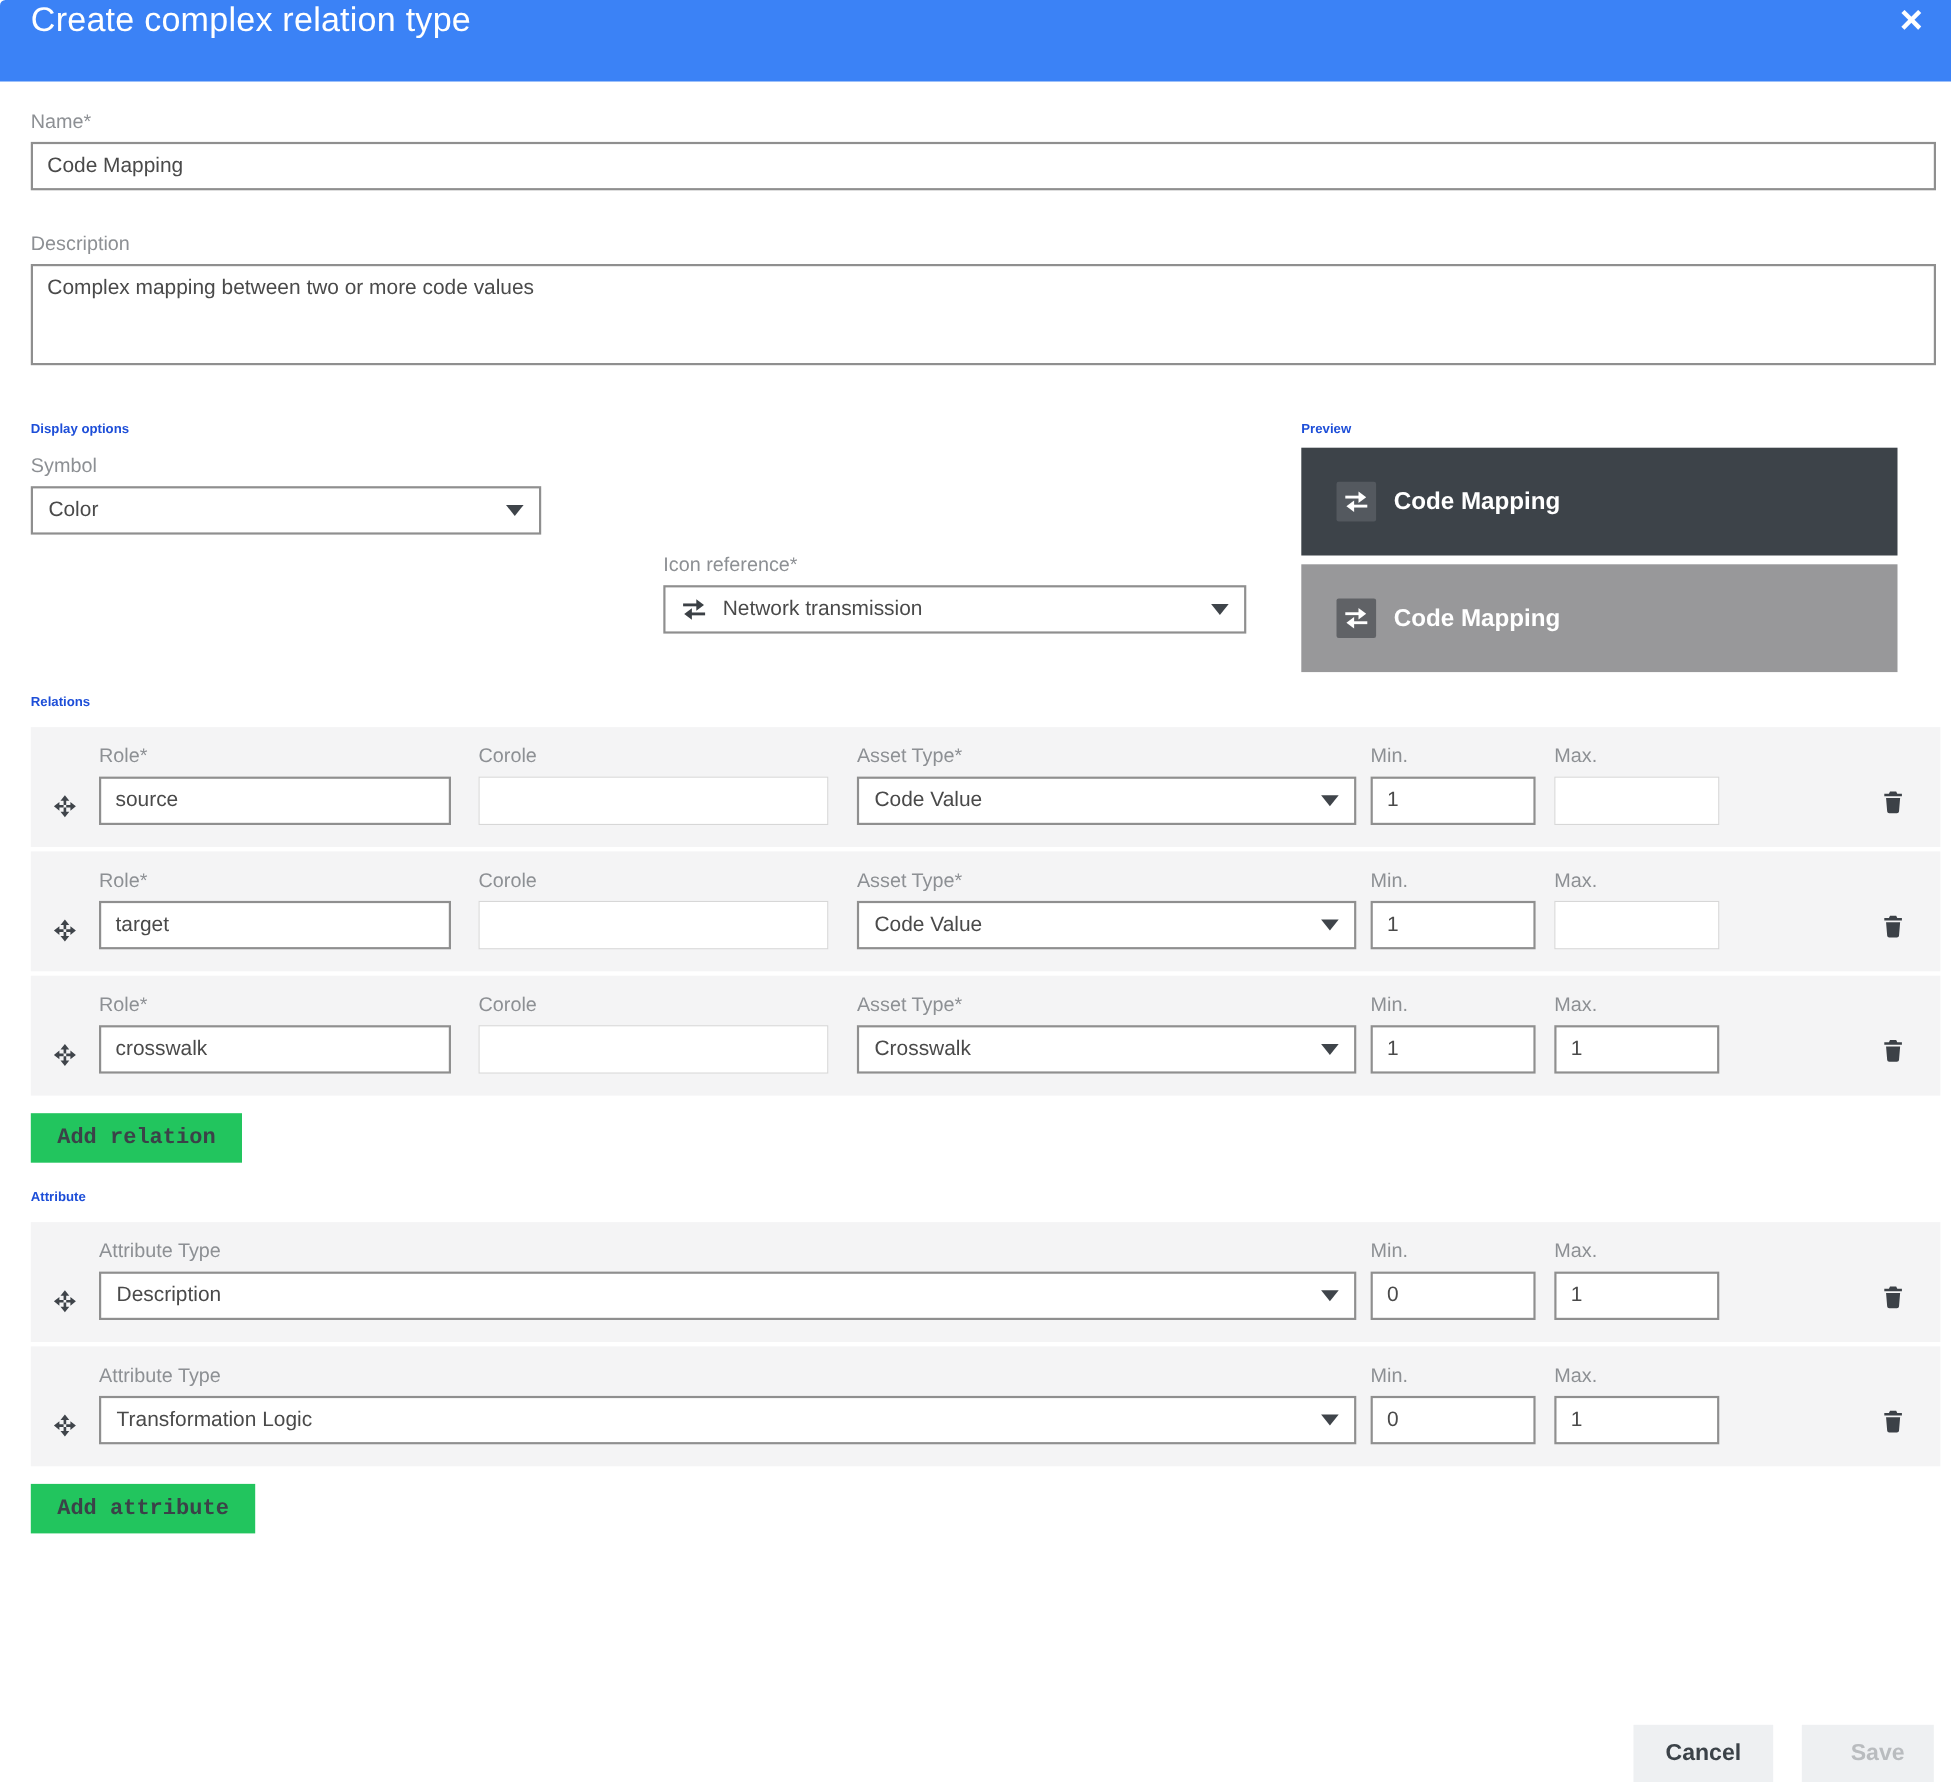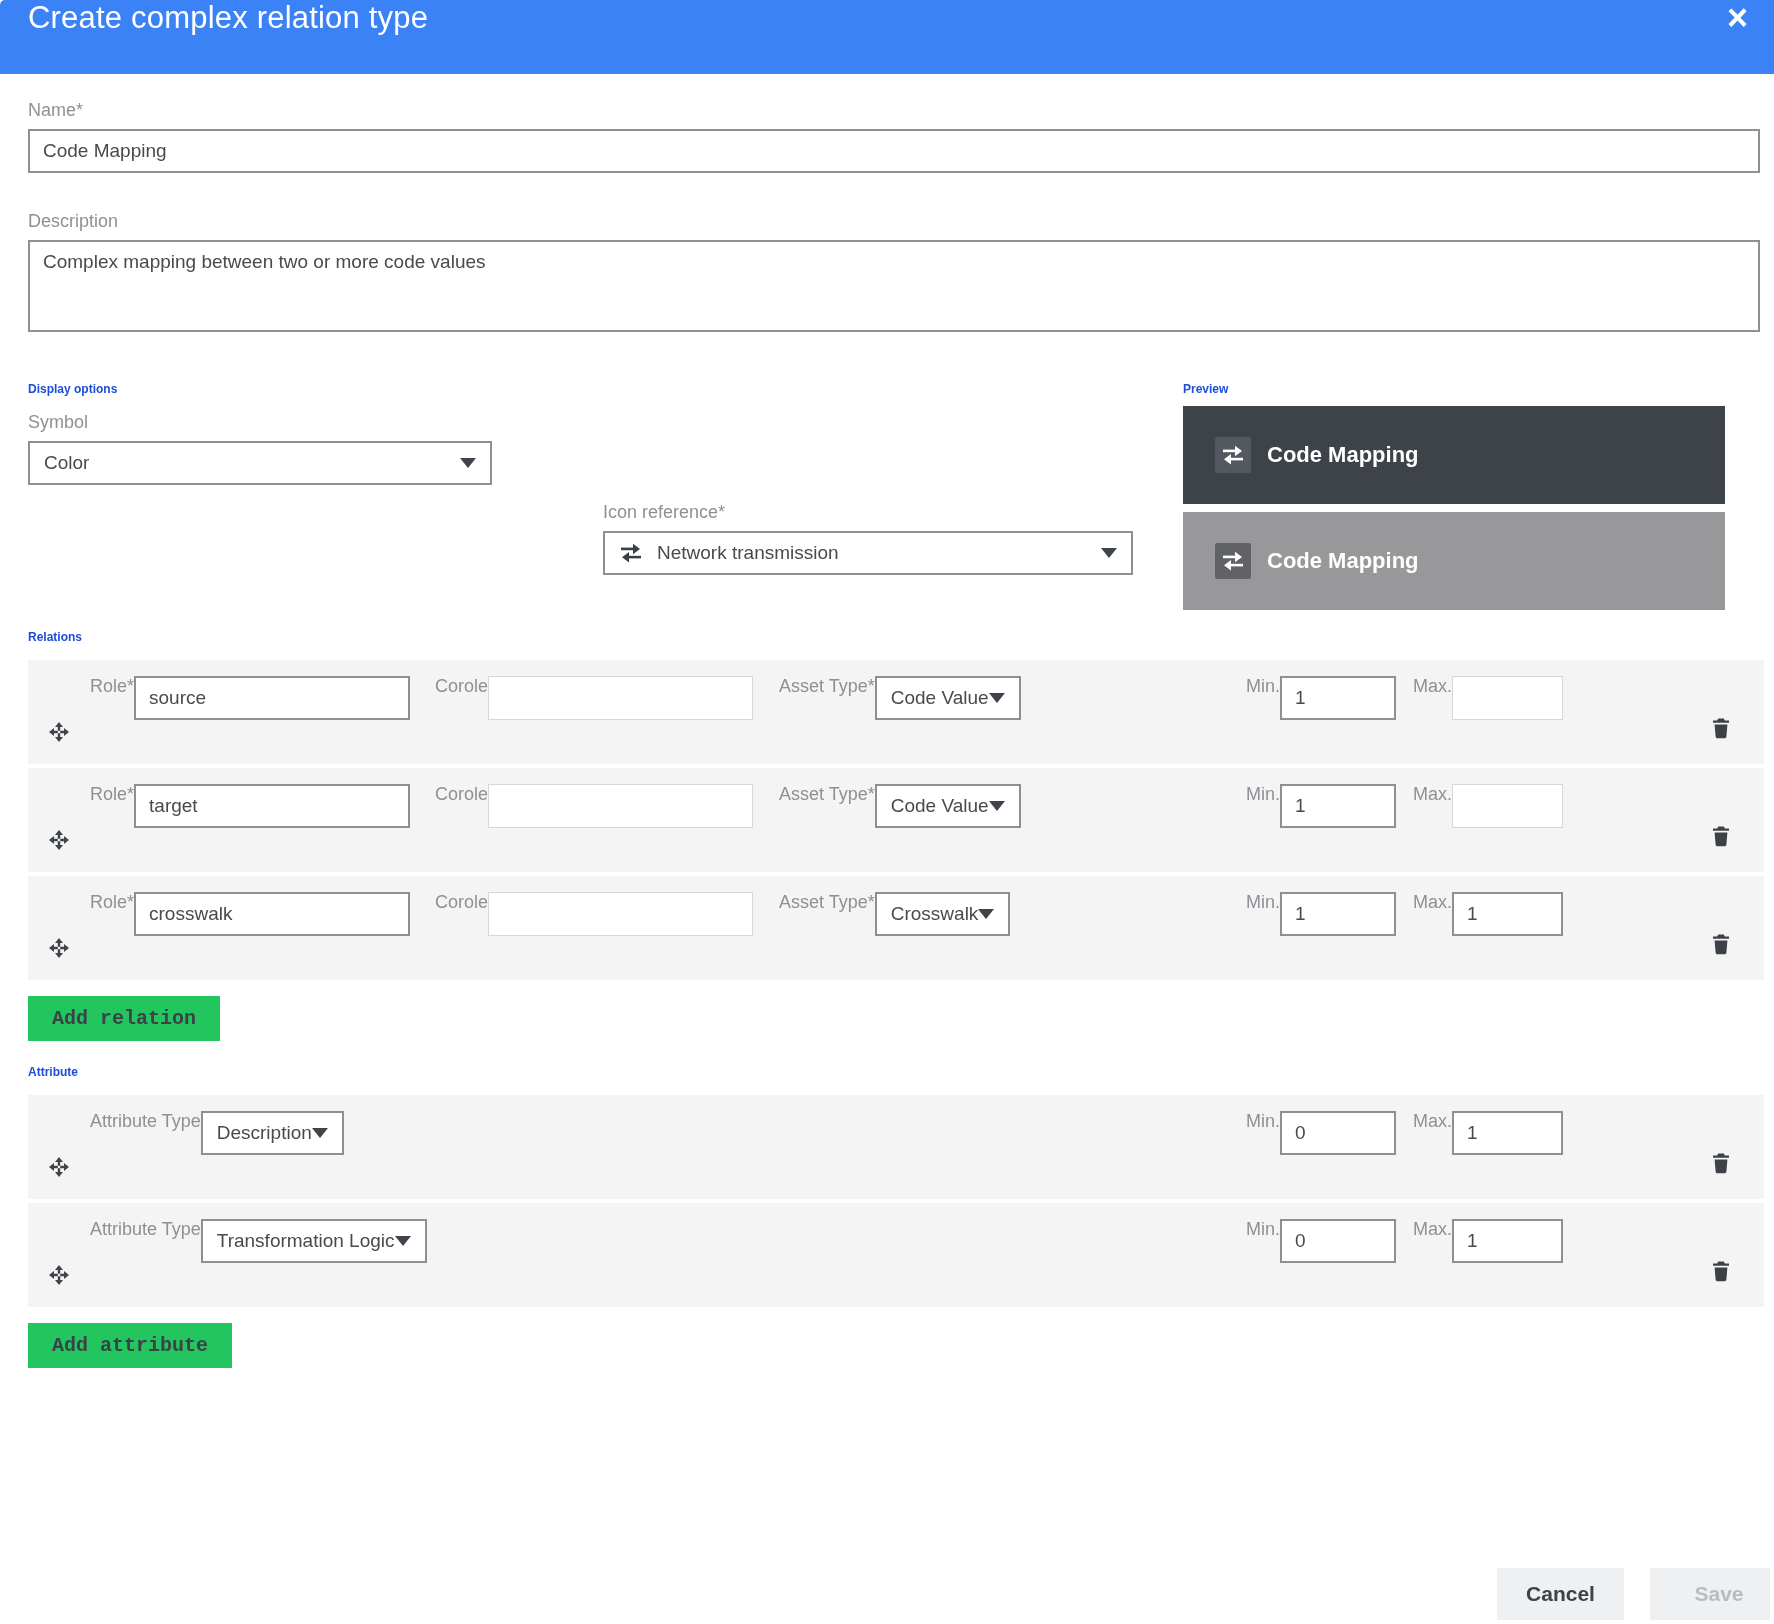--- a/index.html
+++ b/index.html
@@ -133,21 +133,21 @@
     padding:16px 0 20px 0;
   }
   .row + .row { margin-top:4px; }
   .handle-col {
     width:62px;
     display:flex; justify-content:center;
     padding-top:44px;
     color:#3f444a;
     cursor:grab;
   }
-  .col { display:flex; }
+  .col { display:flex; flex-direction:column; }
   .col-role   { width:320px; }
   .col-corole { width:318px; margin-left:25px; }
   .col-asset  { width:454px; margin-left:26px; }
   .col-min    { width:150px; margin-left:13px; }
   .col-max    { width:150px; margin-left:17px; }
   .col-attr   { width:1143px; }
   .trash-col {
     margin-left:auto; margin-right:32px;
     padding-top:40px;
     color:#3c4147;
@@ -163,21 +163,21 @@
     font-size:20px;
     font-weight:700;
     color:#3b4248;
     padding:11px 24px;
     cursor:pointer;
   }
   .attr-gap { margin-top:6px; }
   
   .footer {
     position:absolute;
-    bottom:4px; right:4px;
+    bottom:4px; right:16px;
     display:flex;
   }
   .btn {
     border:none;
     font-family:"Liberation Sans", sans-serif;
     font-size:21px;
     font-weight:700;
     padding:14px 0;
     text-align:center;
     cursor:pointer;

